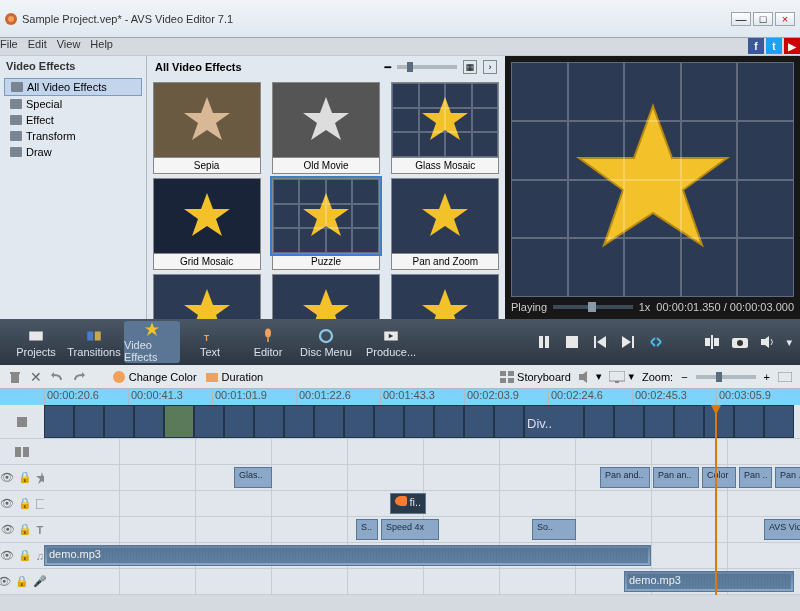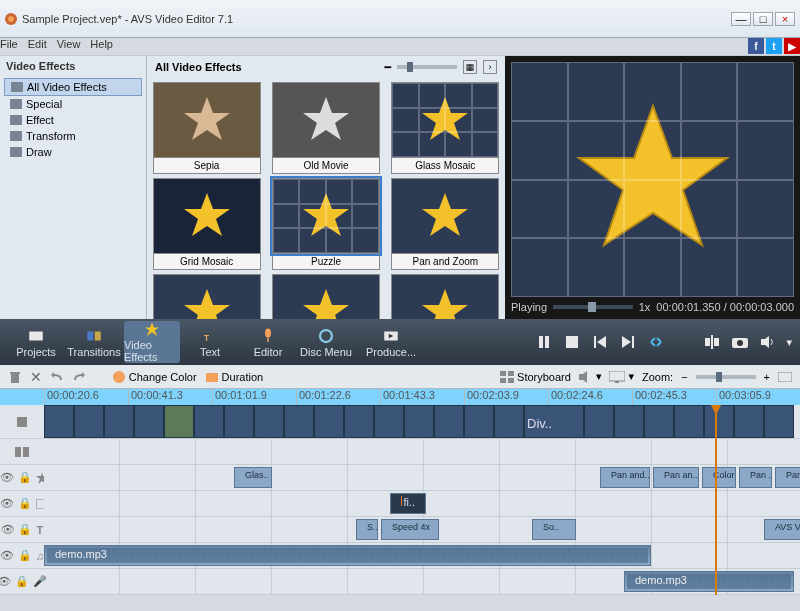--- a/index.html
+++ b/index.html
@@ -50,21 +50,21 @@
 .spacer{flex:1}
 .zslider{width:60px;height:4px;background:#b0b8c0;position:relative}
 .zslider::after{content:"";position:absolute;top:-3px;left:20px;width:6px;height:10px;background:#5b6b7e}
 .ruler{height:16px;display:flex;padding-left:44px;color:#555;font-size:9px;background:#7dd3fc}
 .rt{flex:1;border-left:1px solid #b0b8c0;padding-left:2px}
 .timeline{background:#e0e6ec;overflow:hidden}
 .trow{height:26px;display:flex;align-items:center;border-bottom:1px solid #c5cdd5}
 .trow.tall{height:34px}
 .thead{width:44px;display:flex;align-items:center;justify-content:center;gap:4px;color:#666}
 .tbody{flex:1;position:relative;height:100%;background:repeating-linear-gradient(90deg,transparent,transparent 75px,#c5cdd5 75px,#c5cdd5 76px)}
-.clip{position:absolute;top:2px;bottom:2px;background:#8ba8c8;border:1px solid #5a7694;font-size:9px;color:#1a2a3a;padding:2px 10px;overflow:hidden;white-space:nowrap}
+.clip{position:absolute;top:2px;bottom:2px;background:#8ba8c8;border:1px solid #5a7694;font-size:9px;color:#1a2a3a;padding:2px 4px;overflow:hidden;white-space:nowrap}
 .clip.audio{background:linear-gradient(#6583a3,#8ba8c8);top:2px;bottom:2px}
 .vclips{display:flex;height:100%}
 .vc{width:30px;height:100%;background:#3a5478;border:1px solid #223548;box-sizing:border-box}
 .playhead{position:absolute;top:0;bottom:0;left:715px;width:2px;background:#d97a0a;z-index:10}
 .playhead::before{content:"";position:absolute;top:0;left:-4px;width:10px;height:10px;background:#d97a0a;clip-path:polygon(0 0,100% 0,50% 100%)}
 .fish{width:14px;height:10px;background:#ff7a2a;border-radius:50% 20% 20% 50%;display:inline-block;margin-right:2px}
 .wave{position:absolute;inset:2px;background:repeating-linear-gradient(90deg,#3a5a7a 0,#6a8aaa 1px,#3a5a7a 2px,#5a7a9a 3px);opacity:.7}
 .puzzle-grid{position:absolute;inset:0;display:grid;grid-template-columns:repeat(4,1fr);grid-template-rows:repeat(3,1fr)}
 .puzzle-grid div{border:1px solid rgba(255,255,255,.25)}
 .sepia .star polygon{fill:#d9b896}

